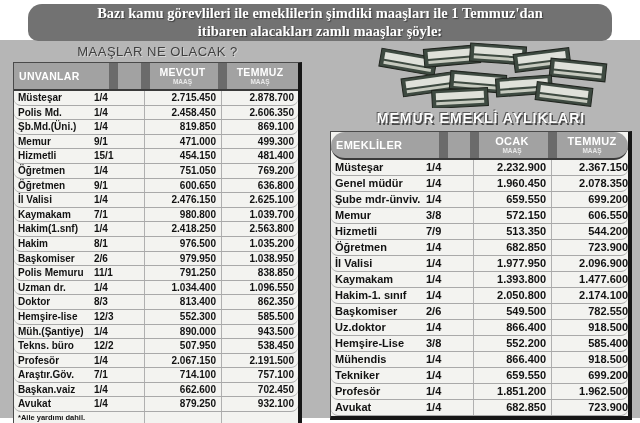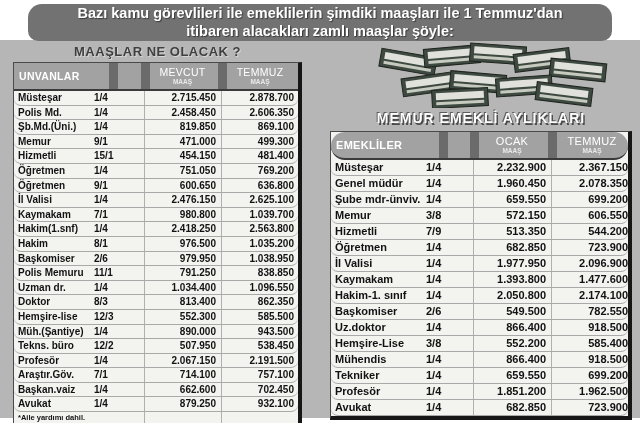--- a/index.html
+++ b/index.html
@@ -7,45 +7,45 @@
     position:relative;width:640px;height:423px;overflow:hidden;
     font-family:"Liberation Sans",sans-serif;background:#ffffff;
   }
   .content-bg{position:absolute;left:0;top:40px;width:640px;height:378px;background:#b6b6b6;}
   
   .banner{
     position:absolute;left:28px;top:4px;width:584px;height:37px;
     background:#727272;border-radius:14px 14px 10px 10px;
     display:flex;flex-direction:column;justify-content:center;align-items:center;
     color:#ffffff;font-weight:bold;font-size:14.5px;line-height:1.18;
-    text-shadow:1px 1px 1px #3c3c3c;text-align:center;
+    text-shadow:1px 1px 1px #3c3c3c;text-align:center;font-family:Liberation Serif, serif;
   }
   
   .tbl{
     background:#f3f3f0;border:1px solid #4a4a4a;
     border-right:4px solid #161616;border-bottom:4px solid #161616;
   }
   .thead{
     position:relative;height:26px;background:#a2a2a2;display:grid;align-items:center;
     color:#ffffff;border-bottom:2px solid #3a3a3a;
   }
   .hc{display:flex;flex-direction:column;align-items:center;justify-content:center;line-height:1;}
-  .hc .main{font-weight:normal;font-size:10.5px;letter-spacing:.3px;}
+  .hc .main{font-weight:bold;font-size:10.5px;letter-spacing:.3px;}
   .hc .sub{font-weight:bold;font-size:6.5px;margin-top:1px;color:#e9e9e9;}
   .h-name{align-items:flex-start;padding-left:5px;font-weight:bold;font-size:10.5px;letter-spacing:.3px;}
   .blk{position:absolute;top:0;width:9px;height:100%;background:#6b6b6b;}
   .row{display:grid;border-bottom:1px solid #a9a9a9;border-radius:7px;}
   .c{overflow:hidden;white-space:nowrap;}
   .c.name{text-align:left;padding-left:4px;}
   .c.grade{text-align:left;padding-right:3px;}
   .c.v1,.c.v2{text-align:right;padding-right:5px;border-left:1px solid #b0b0b0;}
   
   .left-col{position:absolute;left:13px;top:44px;width:289px;}
   .l-title{
-    text-align:center;font-weight:bold;font-size:13px;color:#3f3f3f;
+    text-align:center;font-weight:normal;font-size:13px;color:#3f3f3f;
     text-shadow:1px 1px 0 #d6d6d6;letter-spacing:.5px;height:16px;line-height:16px;
   }
   .left-tbl{margin-top:2px;}
   .left-tbl .thead{grid-template-columns:80px 50px 77px 78px;}
   .left-tbl .b1{left:95px;} .left-tbl .b2{left:127px;} .left-tbl .b3{left:204px;}
   .left-tbl .row{grid-template-columns:80px 50px 77px 78px;height:13.6px;
     font-weight:bold;font-size:10px;line-height:13.6px;color:#121212;}
   .row.foot{height:13px;line-height:12px;font-size:7.5px;font-weight:bold;border-bottom:none;}
   .row.foot .fn{grid-column:1/3;text-align:left;padding-left:4px;}
   

